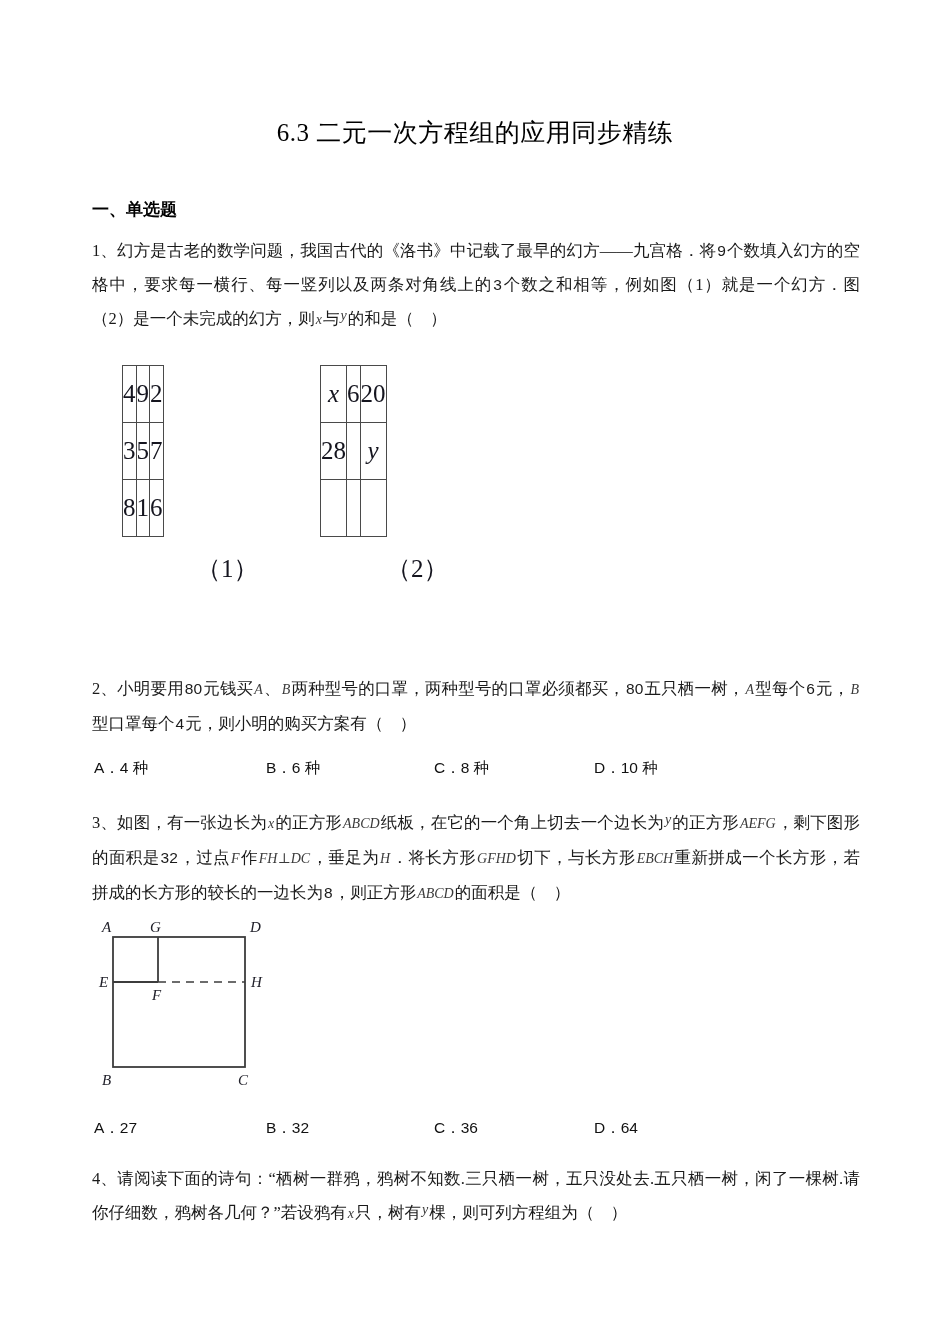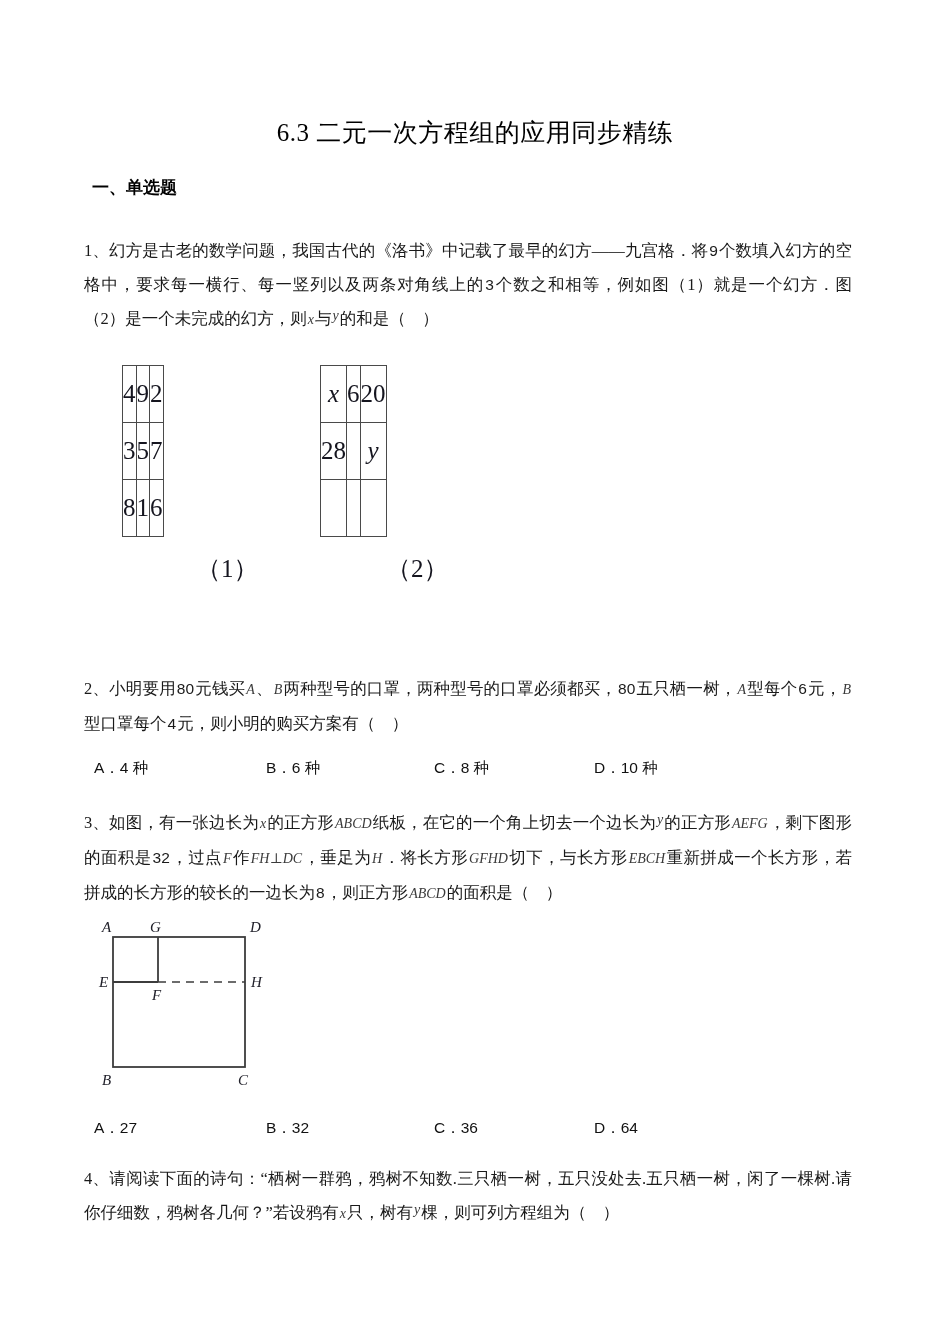--- a/index.html
+++ b/index.html
@@ -32,30 +32,30 @@
     font-size: 25px;
     font-weight: normal;
     letter-spacing: 0.5px;
     color: #000;
   }
 
   
   .section-heading {
     position: absolute;
     left: 92px;
-    top: 176px;
+    top: 198px;
     font-size: 17px;
     font-weight: bold;
     font-family: "Liberation Serif", "DejaVu Serif", serif;
   }
 
   
   .q-block {
     position: absolute;
-    left: 84px;
+    left: 92px;
     width: 768px;
     font-size: 16.5px;
     line-height: 34px;
     text-align: justify;
     color: #1a1a1a;
   }
   .q1 { top: 234px; }
   .q2 { top: 672px; }
   .q3 { top: 806px; }
   .q4 { top: 1162px; }

